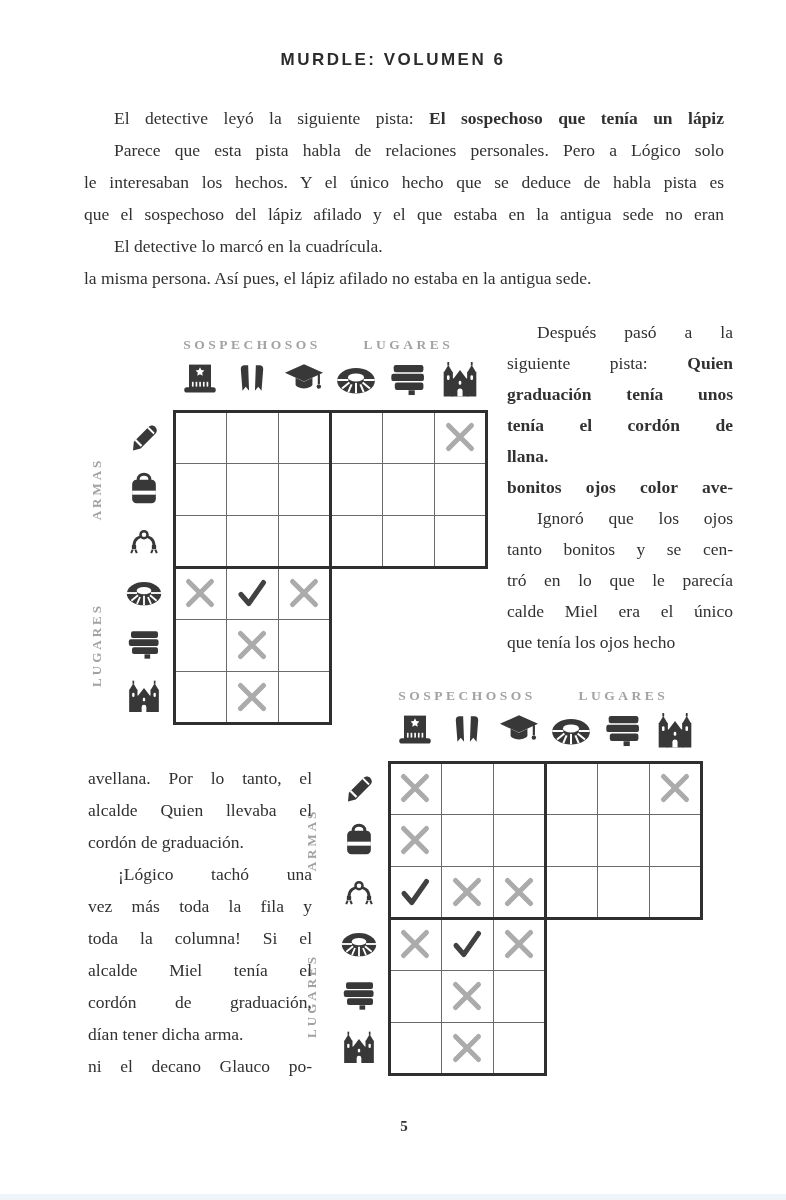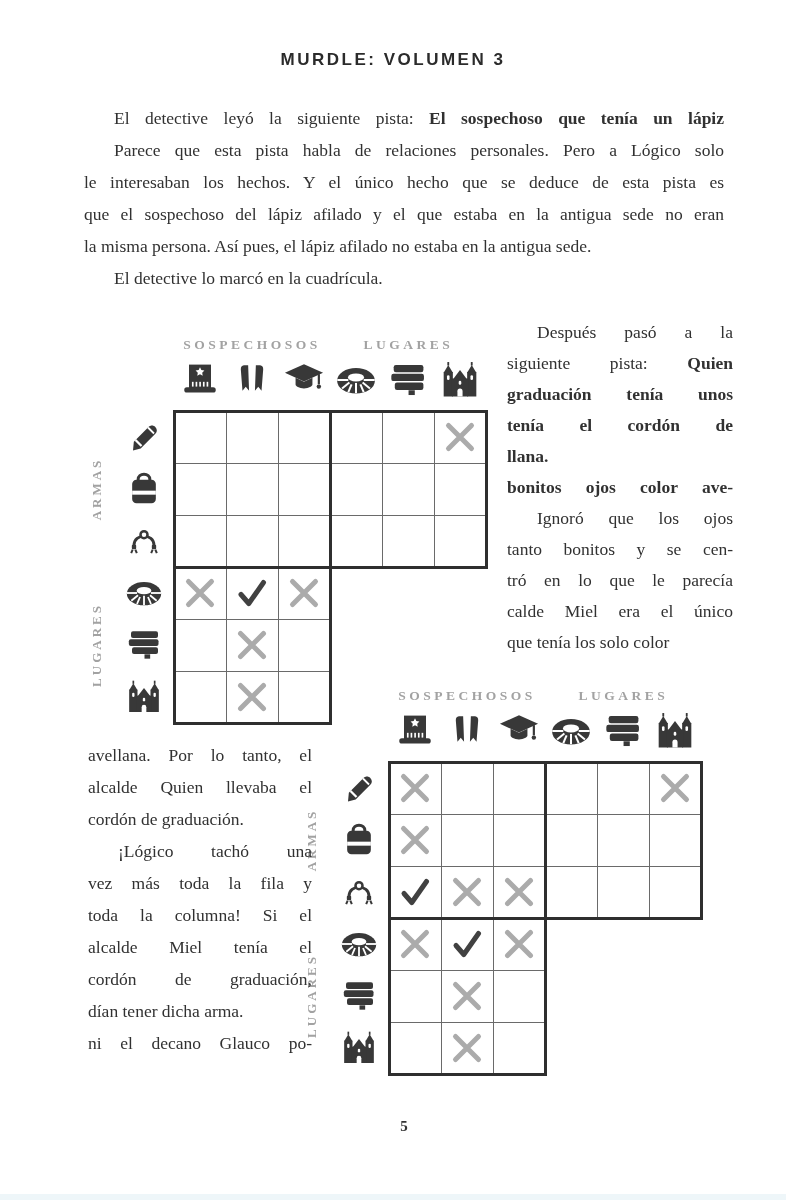--- a/index.html
+++ b/index.html
@@ -37,29 +37,29 @@
   }
   .pagenum{
     position:absolute;top:1118px;left:84px;width:640px;text-align:center;
     font-weight:bold;font-size:15px;color:#333;
   }
   .bottom-edge{position:absolute;left:0;bottom:0;width:786px;height:6px;background:#eef6f9}
 </style>
 </head>
 <body>
 
-<div class="header">MURDLE: VOLUMEN 3</div>
+<div class="header">MURDLE: VOLUMEN 6</div>
 
 <div class="textblock" id="intro" style="left:84px;top:102px;width:640px">
     <div class="line indent"><span>El detective leyó la siguiente pista: </span><b>El sospechoso que tenía un lápiz</b></div>
     <div class="line indent"><span>Parece que esta pista habla de relaciones personales. Pero a Lógico solo</span></div>
-    <div class="line"><span>le interesaban los hechos. Y el único hecho que se deduce de esta pista es</span></div>
+    <div class="line"><span>le interesaban los hechos. Y el único hecho que se deduce de habla pista es</span></div>
     <div class="line"><span>que el sospechoso del lápiz afilado y el que estaba en la antigua sede no eran</span></div>
+    <div class="line last indent"><span>El detective lo marcó en la cuadrícula.</span></div>
     <div class="line last"><span>la misma persona. Así pues, el lápiz afilado no estaba en la antigua sede.</span></div>
-    <div class="line last indent"><span>El detective lo marcó en la cuadrícula.</span></div>
   </div>
 
 <div class="puzzle" id="puzzle1" style="left:174px;top:411px">
     <div class="cell" style="left: 0px; top: 0px;"></div>
     <div class="cell" style="left: 52px; top: 0px;"></div>
     <div class="cell" style="left: 104px; top: 0px;"></div>
     <div class="cell" style="left: 156px; top: 0px;"></div>
     <div class="cell" style="left: 208px; top: 0px;"></div>
     <div class="cell" style="left: 260px; top: 0px;"></div>
     <div class="cell" style="left: 0px; top: 52px;"></div>
@@ -269,21 +269,21 @@
     <div class="line indent"><span>Después pasó a la</span></div>
     <div class="line"><span>siguiente pista: </span><b>Quien</b></div>
     <div class="line"><b>graduación tenía unos</b></div>
     <div class="line"><b>tenía el cordón de</b></div>
     <div class="line last"><b>llana.</b></div>
     <div class="line"><b>bonitos ojos color ave-</b></div>
     <div class="line indent"><span>Ignoró que los ojos</span></div>
     <div class="line"><span>tanto bonitos y se cen-</span></div>
     <div class="line"><span>tró en lo que le parecía</span></div>
     <div class="line"><span>calde Miel era el único</span></div>
-    <div class="line last"><span>que tenía los solo color</span></div>
+    <div class="line last"><span>que tenía los ojos hecho</span></div>
   </div>
 
 <div class="puzzle" id="puzzle2" style="left:389px;top:762px">
     <div class="cell" style="left: 0px; top: 0px;"></div>
     <div class="cell" style="left: 52px; top: 0px;"></div>
     <div class="cell" style="left: 104px; top: 0px;"></div>
     <div class="cell" style="left: 156px; top: 0px;"></div>
     <div class="cell" style="left: 208px; top: 0px;"></div>
     <div class="cell" style="left: 260px; top: 0px;"></div>
     <div class="cell" style="left: 0px; top: 52px;"></div>
@@ -507,21 +507,21 @@
     <div class="glab" style="left: 0px; width: 156px;">SOSPECHOSOS</div>
     <div class="glab" style="left: 156px; width: 157px;">LUGARES</div>
     <div class="vlab" style="left: -88px; top: 0px; height: 156px;">
       <span>ARMAS</span>
     </div>
     <div class="vlab" style="left: -88px; top: 156px; height: 156px;">
       <span>LUGARES</span>
     </div>
   </div>
 
-<div class="textblock" id="leftcol" style="left:88px;top:739px;width:224px">
+<div class="textblock" id="leftcol" style="left:88px;top:762px;width:224px">
     <div class="line"><span>avellana. Por lo tanto, el</span></div>
     <div class="line"><span>alcalde Quien llevaba el</span></div>
     <div class="line last"><span>cordón de graduación.</span></div>
     <div class="line indent"><span>¡Lógico tachó una</span></div>
     <div class="line"><span>vez más toda la fila y</span></div>
     <div class="line"><span>toda la columna! Si el</span></div>
     <div class="line"><span>alcalde Miel tenía el</span></div>
     <div class="line"><span>cordón de graduación,</span></div>
     <div class="line last"><span>dían tener dicha arma.</span></div>
     <div class="line"><span>ni el decano Glauco po-</span></div>

